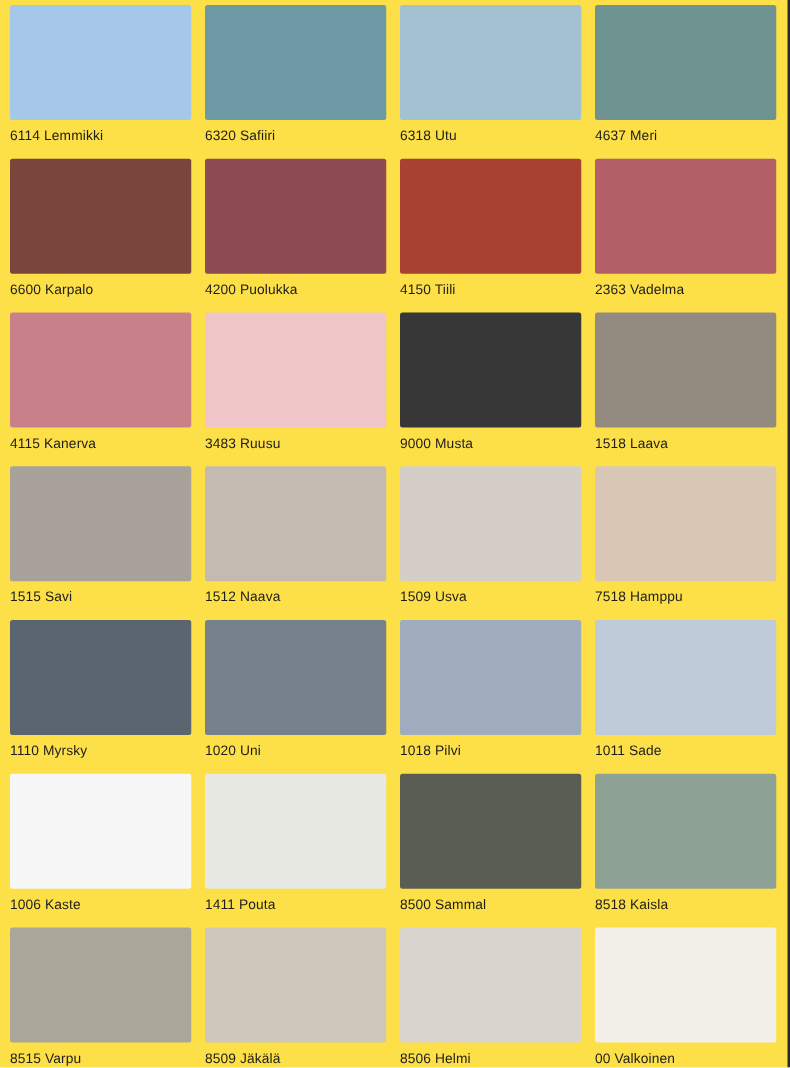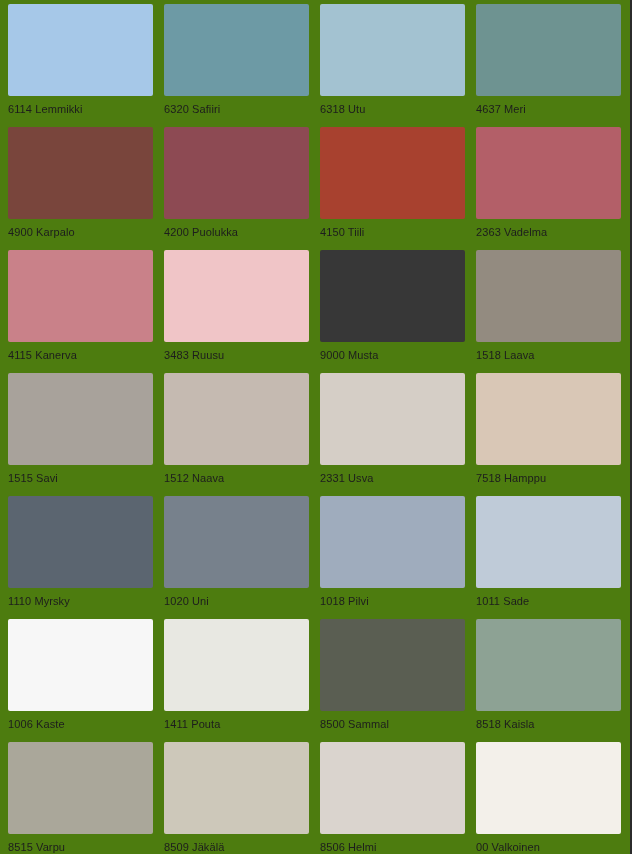--- a/index.html
+++ b/index.html
@@ -10,21 +10,21 @@
     height: 854px;
     overflow: hidden;
     background: #ffffff;
     font-family: "Liberation Sans", sans-serif;
   }
 
   #app {
     position: relative;
     width: 632px;
     height: 854px;
-    background: #4d7c0f;
+    background: #fde047;
   }
 
   
   #right-edge {
     position: absolute;
     top: 0;
     right: 0;
     width: 2px;
     height: 854px;
     background: #2b2b2b;
@@ -84,21 +84,21 @@
       <div class="swatch-cell">
         <div class="swatch-chip" style="background: rgb(163, 194, 209);"></div>
         <div class="swatch-label">6318 Utu</div>
       </div>
       <div class="swatch-cell">
         <div class="swatch-chip" style="background: rgb(110, 147, 145);"></div>
         <div class="swatch-label">4637 Meri</div>
       </div>
       <div class="swatch-cell">
         <div class="swatch-chip" style="background: rgb(121, 69, 60);"></div>
-        <div class="swatch-label">4900 Karpalo</div>
+        <div class="swatch-label">6600 Karpalo</div>
       </div>
       <div class="swatch-cell">
         <div class="swatch-chip" style="background: rgb(141, 74, 83);"></div>
         <div class="swatch-label">4200 Puolukka</div>
       </div>
       <div class="swatch-cell">
         <div class="swatch-chip" style="background: rgb(168, 65, 47);"></div>
         <div class="swatch-label">4150 Tiili</div>
       </div>
       <div class="swatch-cell">
@@ -124,21 +124,21 @@
       <div class="swatch-cell">
         <div class="swatch-chip" style="background: rgb(168, 162, 155);"></div>
         <div class="swatch-label">1515 Savi</div>
       </div>
       <div class="swatch-cell">
         <div class="swatch-chip" style="background: rgb(197, 186, 177);"></div>
         <div class="swatch-label">1512 Naava</div>
       </div>
       <div class="swatch-cell">
         <div class="swatch-chip" style="background: rgb(213, 206, 198);"></div>
-        <div class="swatch-label">2331 Usva</div>
+        <div class="swatch-label">1509 Usva</div>
       </div>
       <div class="swatch-cell">
         <div class="swatch-chip" style="background: rgb(217, 199, 182);"></div>
         <div class="swatch-label">7518 Hamppu</div>
       </div>
       <div class="swatch-cell">
         <div class="swatch-chip" style="background: rgb(91, 101, 112);"></div>
         <div class="swatch-label">1110 Myrsky</div>
       </div>
       <div class="swatch-cell">

